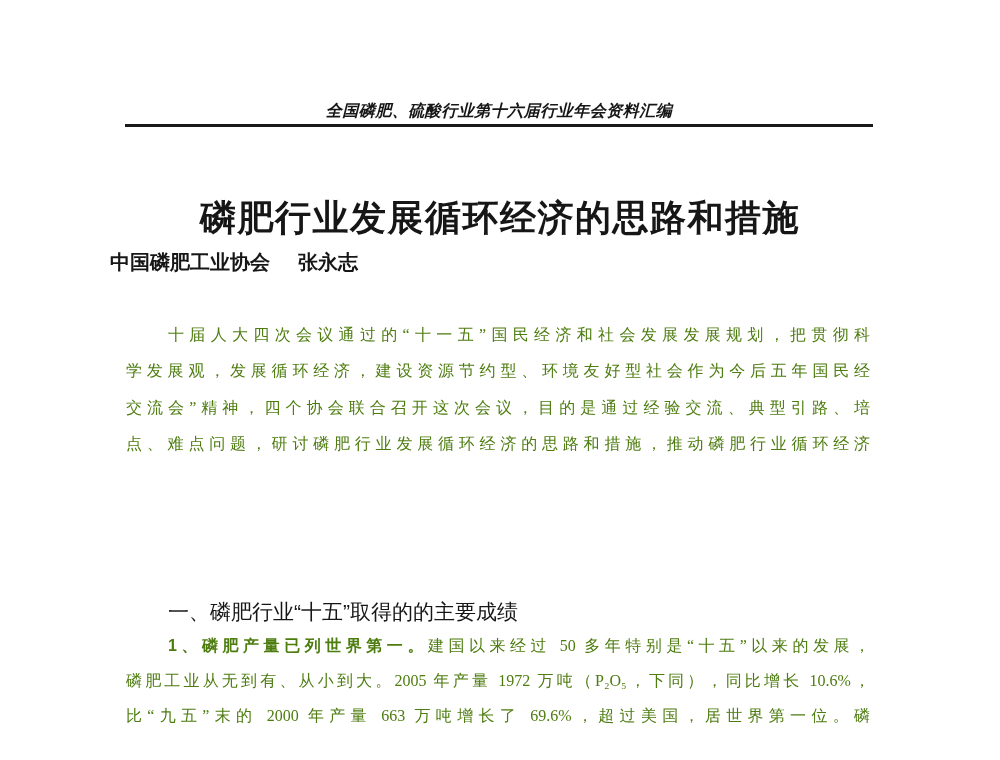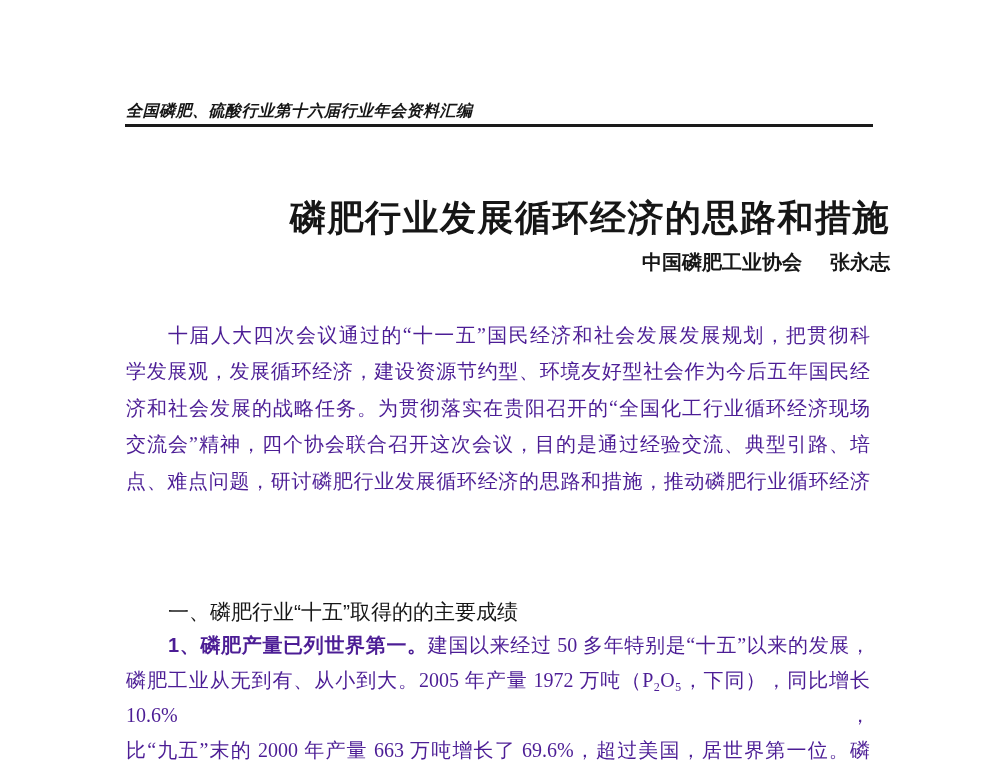--- a/index.html
+++ b/index.html
@@ -15,21 +15,21 @@
     color: #161616;
     overflow: hidden;
     font-family: "Liberation Serif", serif;
   }
   
   .journal-header {
     position: absolute;
     top: 100px;
     left: 126px;
     width: 746px;
-    text-align: left;
+    text-align: center;
     font-family: "Liberation Serif", serif;
     font-style: italic;
     font-weight: bold;
     font-size: 16px;
     line-height: 22px;
     letter-spacing: 0.5px;
     white-space: nowrap;
   }
   .header-rule {
     position: absolute;
@@ -38,52 +38,52 @@
     width: 748px;
     height: 3px;
     background: #1a1a1a;
   }
   
   .article-title {
     position: absolute;
     top: 197px;
     left: 110px;
     width: 780px;
-    text-align: right;
+    text-align: center;
     font-family: "Liberation Sans", sans-serif;
     font-weight: 900;
     font-size: 36px;
     line-height: 42px;
     letter-spacing: 1.5px;
     white-space: nowrap;
   }
   .author-line {
     position: absolute;
     top: 250px;
     left: 110px;
     width: 780px;
-    text-align: right;
+    text-align: left;
     font-family: "Liberation Sans", sans-serif;
     font-weight: bold;
     font-size: 20px;
     line-height: 24px;
     white-space: nowrap;
   }
   .author-gap {
     display: inline-block;
     width: 28px;
   }
   
   .para {
     position: absolute;
     left: 126px;
     width: 744px;
     font-family: "Liberation Serif", serif;
-    font-size: 20px;
-    color: #4c1d95;
+    font-size: 16px;
+    color: #4d7c0f;
   }
   .para-intro {
     top: 317px;
     line-height: 36.4px;
   }
   .para-item {
     top: 628px;
     line-height: 35px;
   }
   .bline {
@@ -125,21 +125,20 @@
 
   <div class="article-title">磷肥行业发展循环经济的思路和措施</div>
 
   <div class="author-line">
     <span>中国磷肥工业协会</span><span class="author-gap"></span><span>张永志</span>
   </div>
 
   <div class="para para-intro">
     <div class="bline is-indented">十届人大四次会议通过的“十一五”国民经济和社会发展发展规划，把贯彻科</div>
     <div class="bline">学发展观，发展循环经济，建设资源节约型、环境友好型社会作为今后五年国民经</div>
-    <div class="bline">济和社会发展的战略任务。为贯彻落实在贵阳召开的“全国化工行业循环经济现场</div>
     <div class="bline">交流会”精神，四个协会联合召开这次会议，目的是通过经验交流、典型引路、培</div>
     <div class="bline">点、难点问题，研讨磷肥行业发展循环经济的思路和措施，推动磷肥行业循环经济</div>
   </div>
 
   <div class="section-heading">一、磷肥行业“十五”取得的的主要成绩</div>
 
   <div class="para para-item">
     <div class="bline is-indented">
       <span class="item-lead">1、磷肥产量已列世界第一。</span><span>建国以来经过 50 多年特别是“十五”以来的发展，</span>
     </div>

